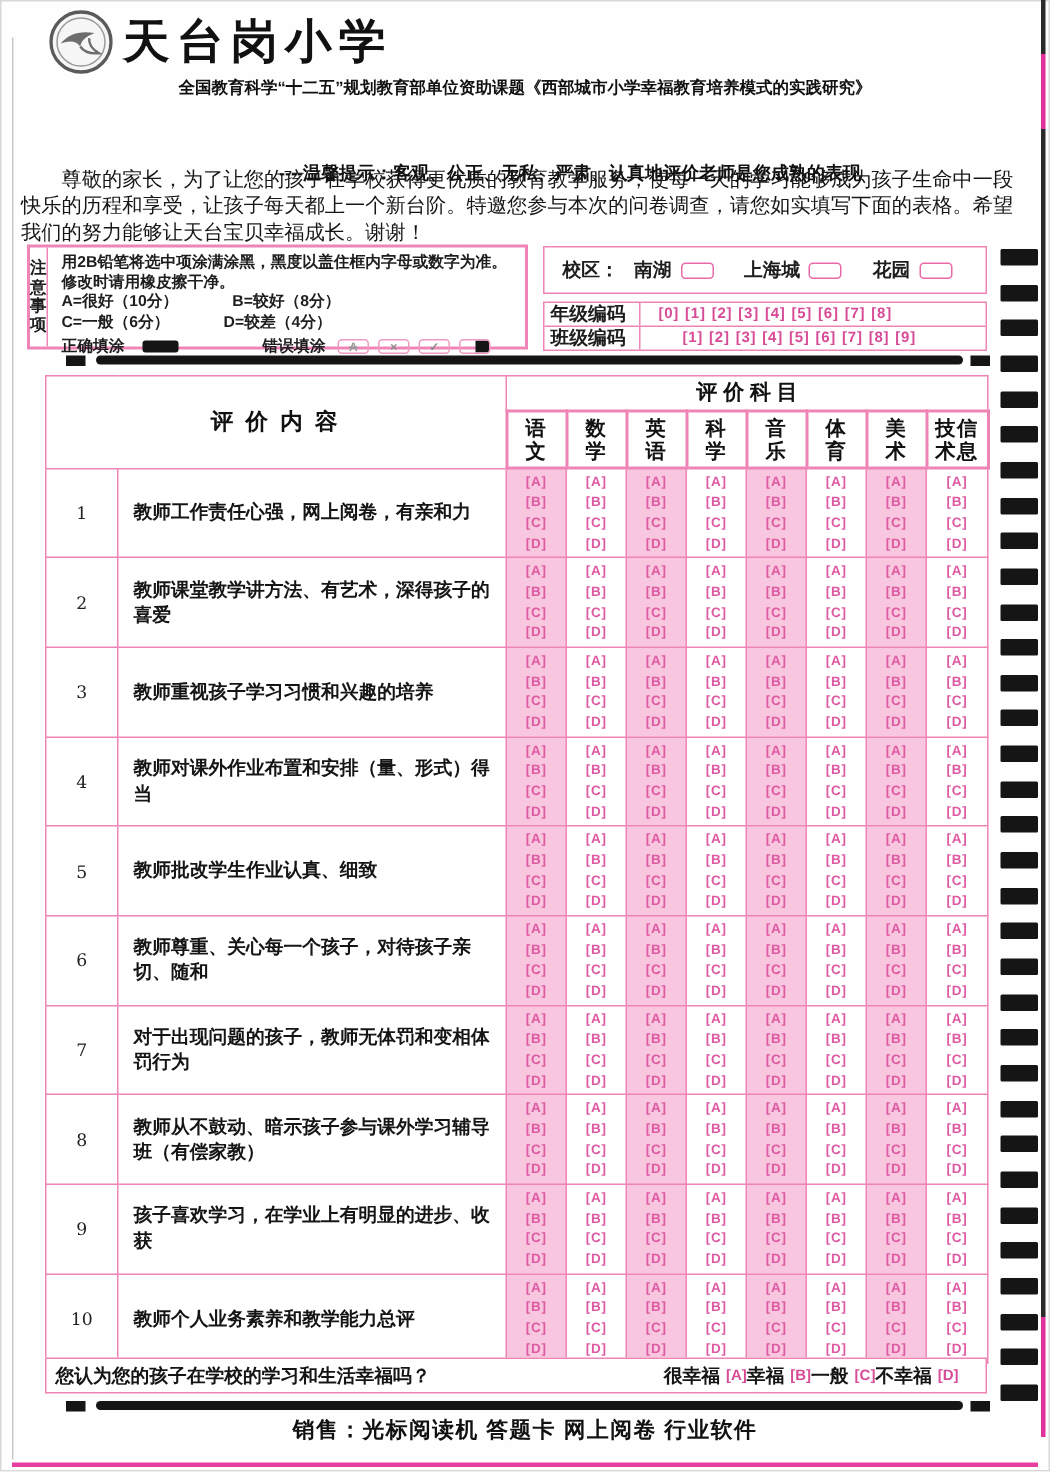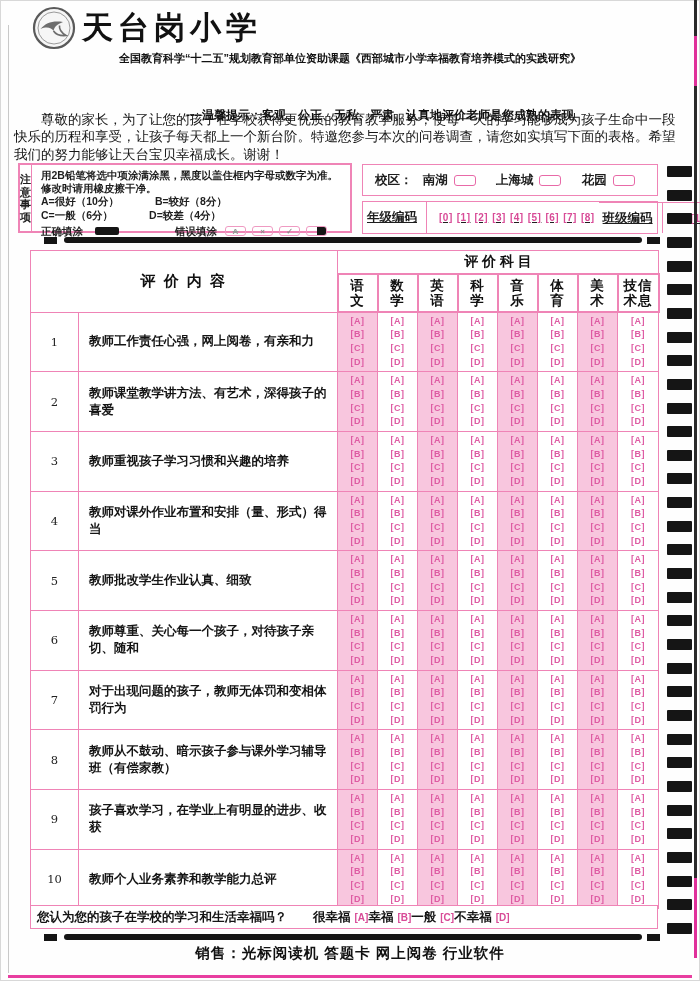--- a/index.html
+++ b/index.html
@@ -24,21 +24,21 @@
   .wrong-label{margin-left:56px;}
   .wrong-boxes{display:flex;gap:6px;margin-left:8px;}
   .wrong-box{width:21px;height:10px;border:1px solid #ef9ac2;border-radius:3px;display:inline-flex;align-items:center;justify-content:center;font-size:8px;color:#8a8a8a;overflow:hidden;box-sizing:border-box;}
   .wg.scribble{text-decoration:line-through;color:#9a9a9a;}
   .half{width:50%;height:100%;background:#151515;margin-left:auto;}
 
   
   .campus{position:absolute;left:362px;top:164px;width:296px;height:32px;border:1.5px solid #ef84b6;box-sizing:border-box;display:flex;align-items:center;font-size:12.5px;font-weight:bold;padding:0 12px;justify-content:space-between;background:#fff;}
   .campus-opt{display:inline-flex;align-items:center;}
   .chk{width:20px;height:9px;border:1.3px solid #e86aa8;border-radius:3px;display:inline-block;margin-left:6px;background:#fff;}
-  .codes{position:absolute;left:362px;top:201px;width:296px;height:33px;border:1.5px solid #ef84b6;box-sizing:border-box;display:flex;flex-direction:row;background:#fff;text-decoration:underline;}
+  .codes{position:absolute;left:362px;top:201px;width:296px;height:33px;border:1.5px solid #ef84b6;box-sizing:border-box;display:flex;flex-direction:column;background:#fff;}
   .code-row{flex:1;display:flex;align-items:center;min-height:0;}
   .code-row.second{border-top:1.2px solid #ef84b6;}
   .code-label{width:64px;align-self:stretch;display:flex;align-items:center;padding-left:4px;font-size:12.5px;font-weight:bold;border-right:1.2px solid #ef84b6;box-sizing:border-box;}
   .code-bubbles{flex:1;font-size:10px;color:#d84b97;white-space:nowrap;font-weight:bold;}
   .code-bubbles.grade{padding-left:12px;}
   .code-bubbles.cls{padding-left:28px;}
   .code-bubble{margin-right:4px;letter-spacing:0.5px;}
 
   
   .sq{position:absolute;width:13px;height:7px;background:#151515;}
@@ -53,21 +53,21 @@
   .subj-line{letter-spacing:1px;}
   td.num{text-align:center;font-size:11.5px;font-family:"DejaVu Serif",serif;color:#222;}
   td.desc{font-size:12.5px;font-weight:bold;padding-left:10px;color:#151515;}
   td.bub{text-align:center;vertical-align:middle;font-size:9px;color:#de5ba3;font-weight:bold;}
   td.bub.pinkcol{background:#f8c6de;}
   .bubble{line-height:13.7px;letter-spacing:0.5px;}
   .main-table tbody tr{height:59.7px;}
 
   
   .question{position:absolute;left:30px;top:905px;width:628px;height:24px;border:1.5px solid #ef84b6;box-sizing:border-box;display:flex;align-items:center;font-size:12.5px;font-weight:bold;padding-left:6px;background:#fff;color:#151515;}
-  .q-options{flex:1;display:flex;justify-content:flex-start;padding:0 18px 0 26px;}
+  .q-options{flex:1;display:flex;justify-content:flex-end;padding:0 18px 0 26px;}
   .q-opt{display:inline-flex;align-items:center;}
   .q-code{font-size:10px;color:#d84b97;margin-left:4px;}
 
   
   .sales{position:absolute;top:944px;width:100%;text-align:center;font-size:14.5px;font-weight:bold;color:#111;letter-spacing:1px;}
 
   
   .tmark{position:absolute;left:667px;width:25px;height:11px;background:#151515;border-radius:1px;}
   .edge{position:absolute;}
   .edge.b{background:#2a2a2a;}

